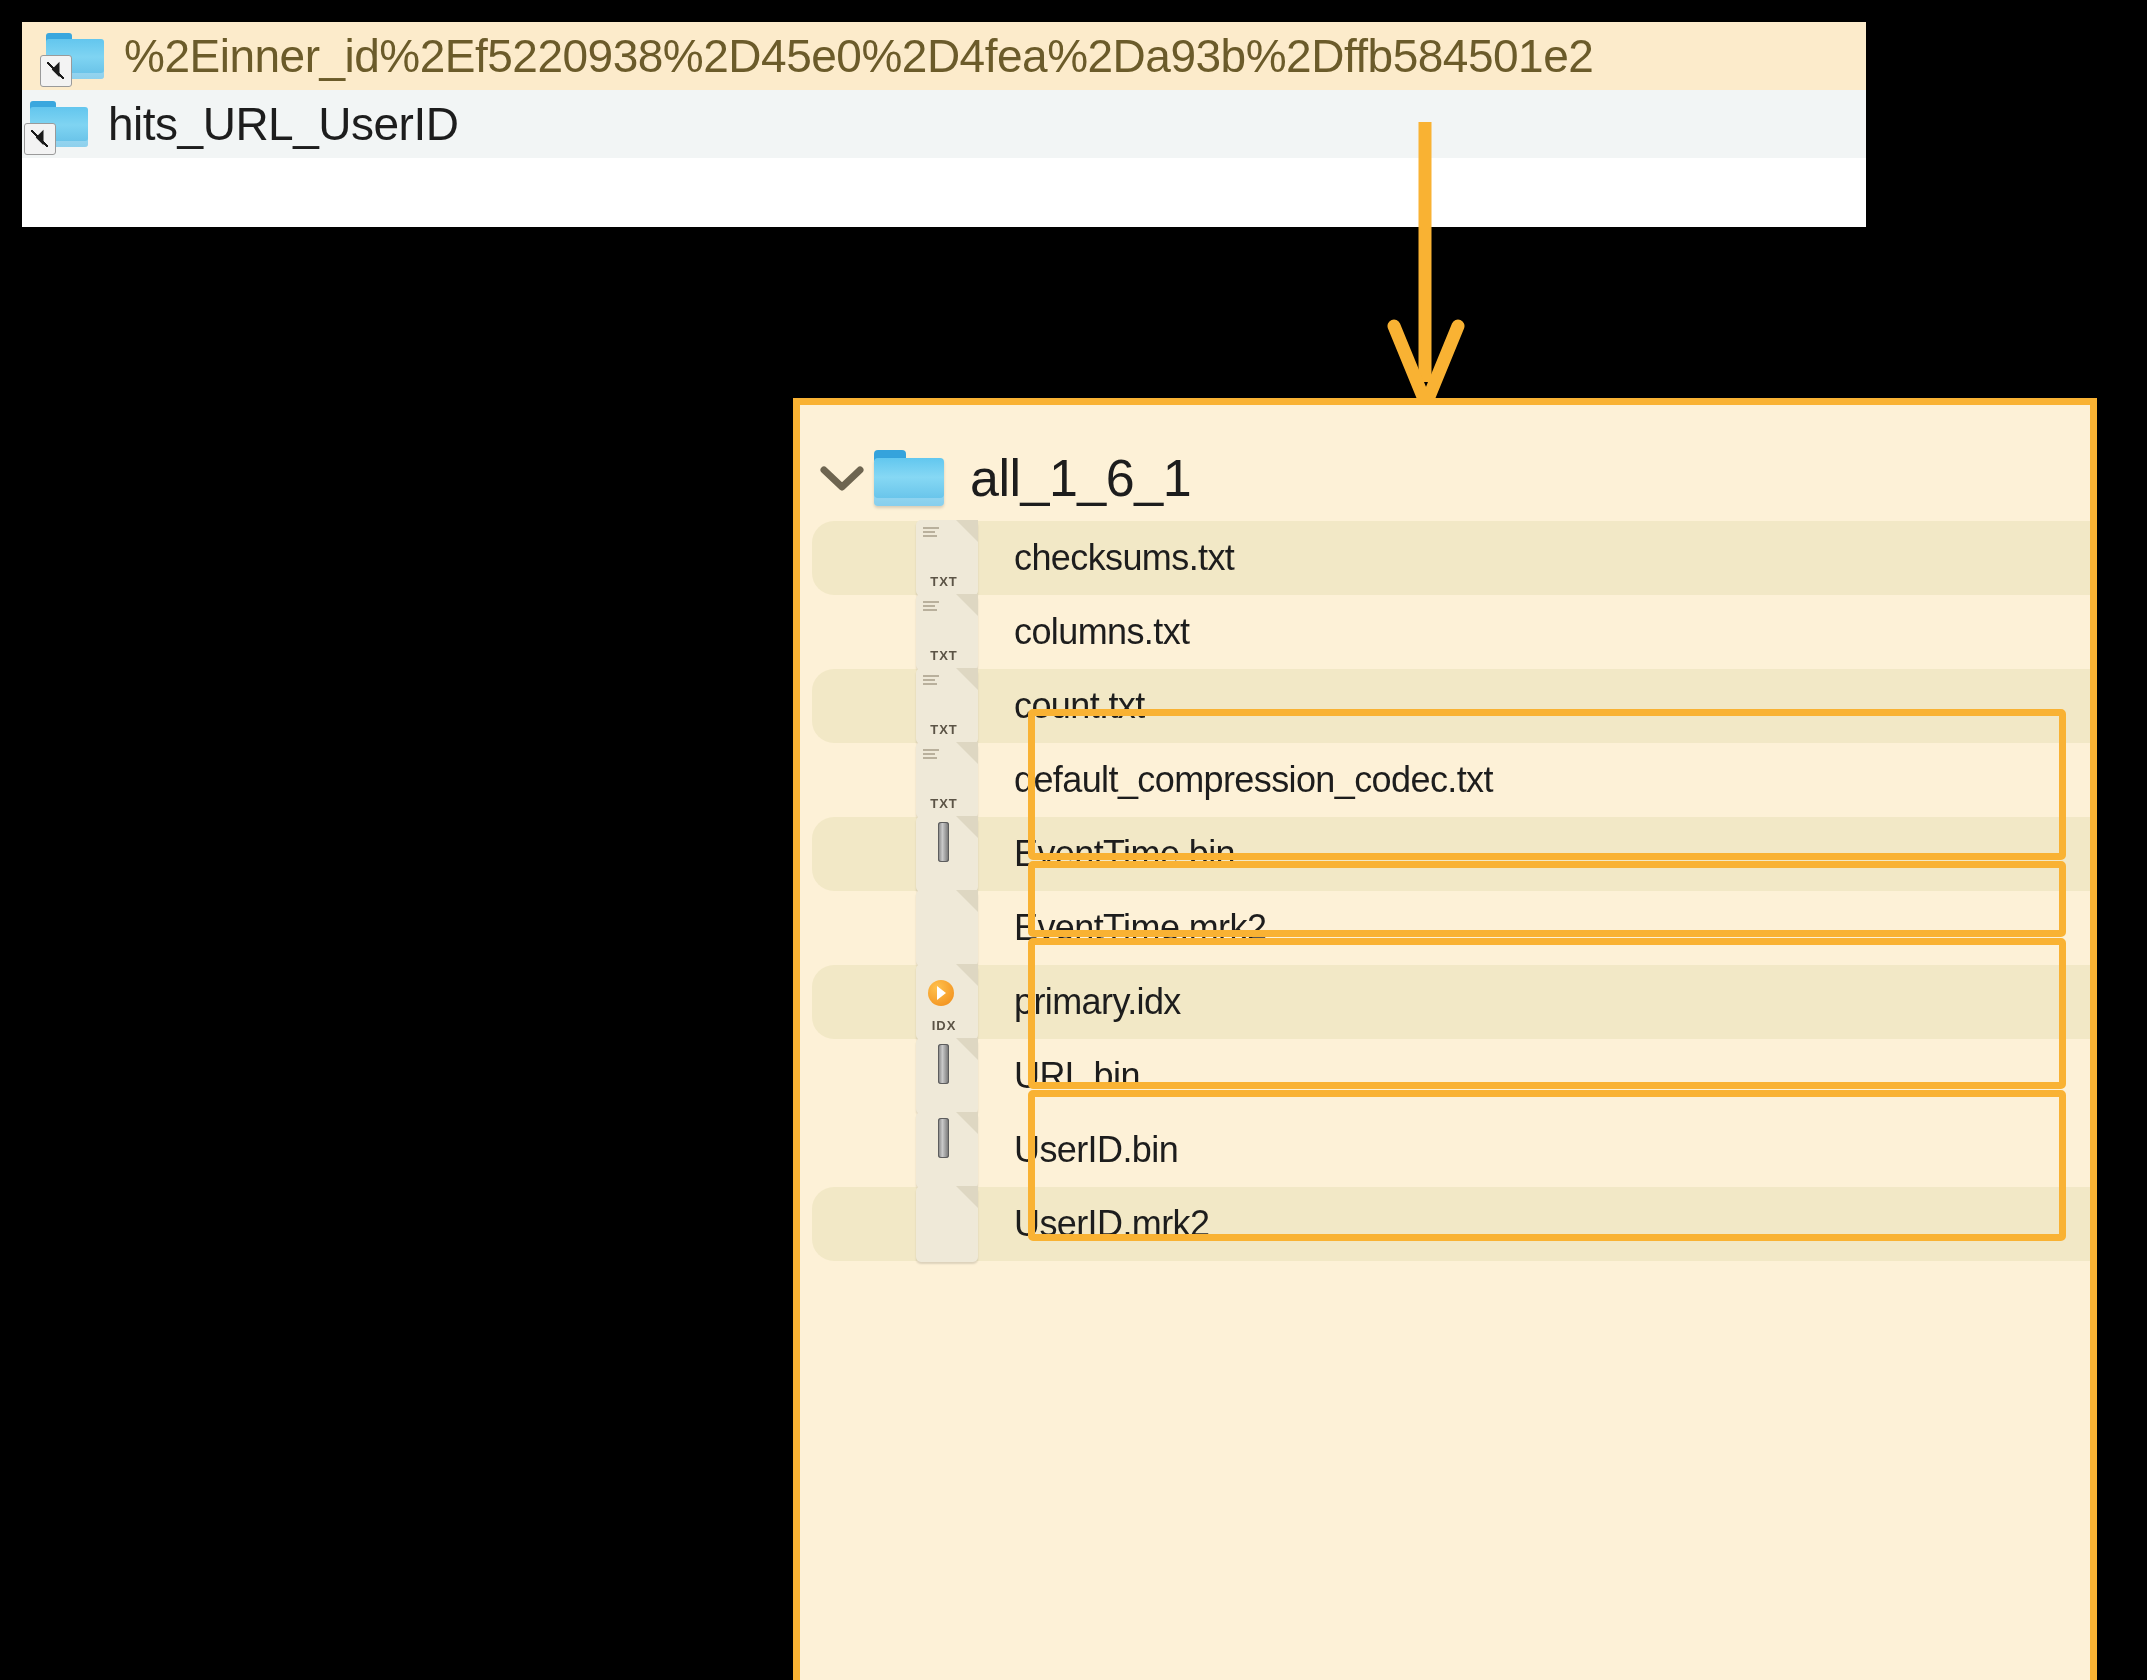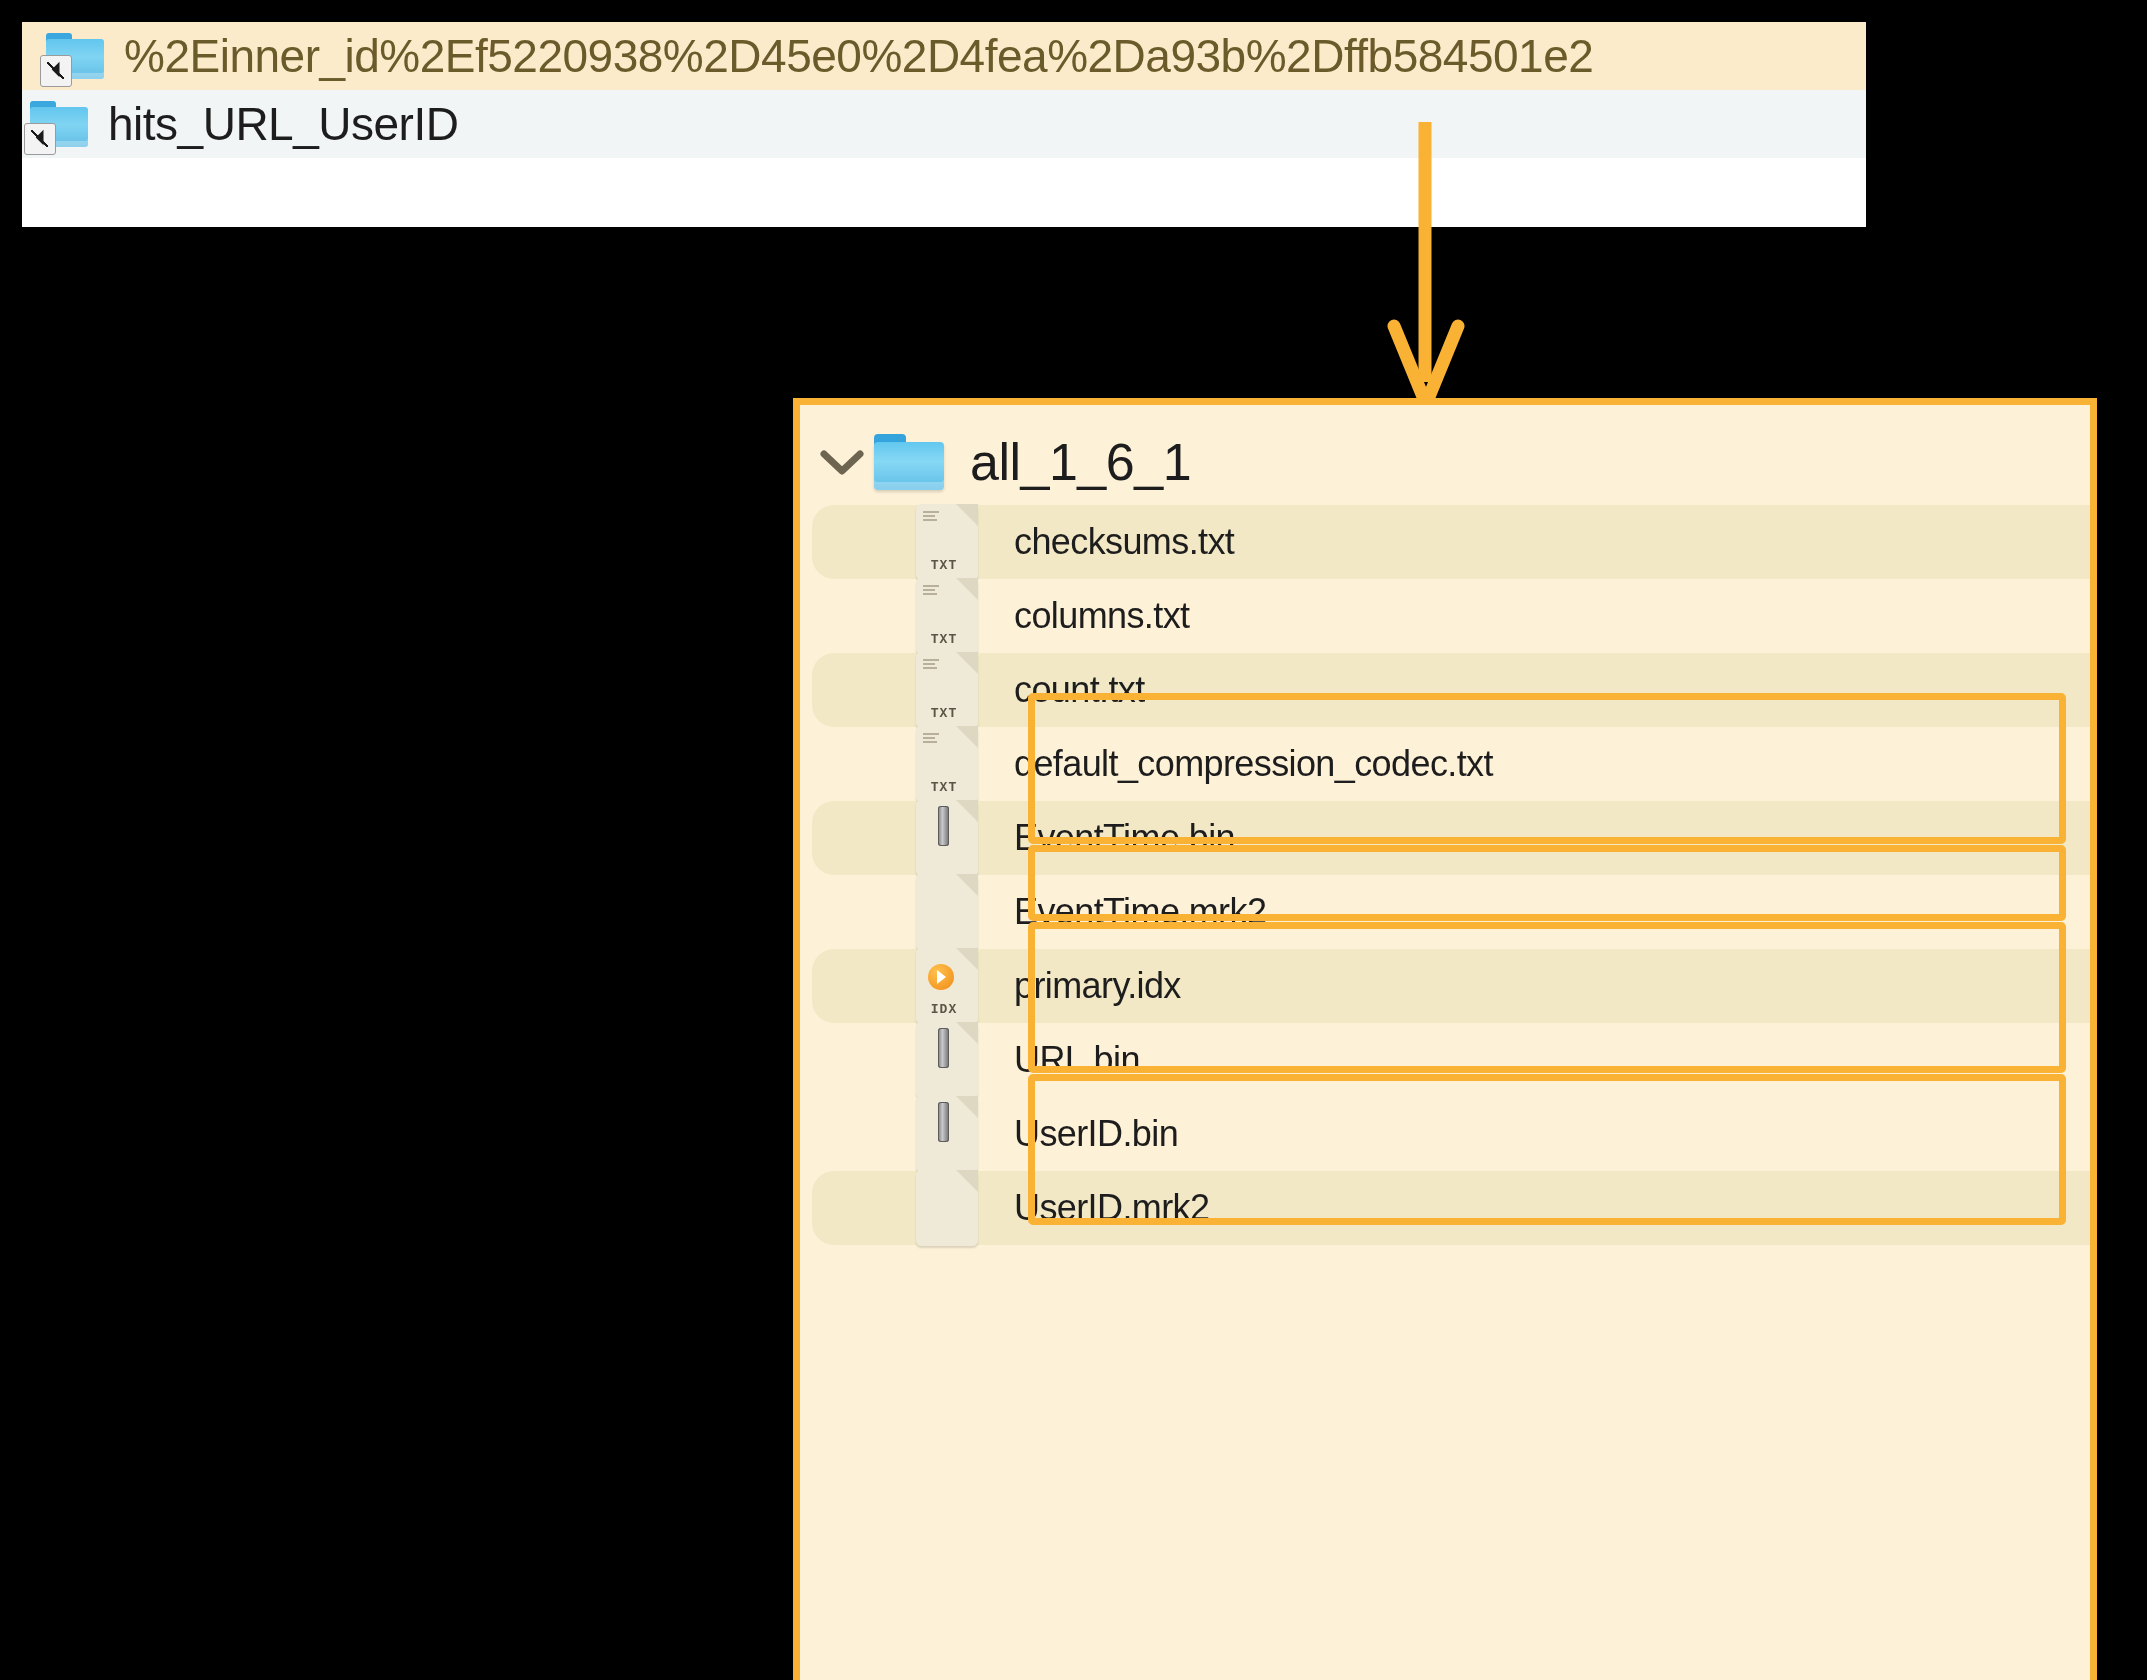--- a/index.html
+++ b/index.html
@@ -57,21 +57,21 @@
 
   
   #connector{position:absolute;left:1380px;top:120px;width:110px;height:290px;}
 
   
   #main-panel{
     position:absolute;left:793px;top:398px;width:1304px;height:1290px;
     background:#FDF1D7;border:7px solid #F9B233;
     box-sizing:border-box;overflow:hidden;
   }
-  #tree{position:relative;padding-top:14px;}
+  #tree{position:relative;padding-top:14px;margin-top:16px;}
 
   .folder-row{
     display:flex;align-items:center;height:86px;padding-left:14px;
     box-sizing:border-box;
   }
   .chev{width:56px;flex:0 0 56px;display:flex;align-items:center;justify-content:center;}
   .chev svg{display:block;}
   .bigfolder{position:relative;width:70px;height:56px;flex:0 0 70px;margin-left:4px;}
   .bigfolder .tab{
     position:absolute;left:0;top:0;width:32px;height:11px;
@@ -111,21 +111,21 @@
     position:absolute;inset:0;background:#EFE9D8;border-radius:5px;
     box-shadow:0 2px 2px rgba(0,0,0,.13);
   }
   .doc .fold{
     position:absolute;right:0;top:0;width:0;height:0;
     border-left:22px solid transparent;border-top:22px solid #DED7C2;
   }
   .doc .ext{
     position:absolute;left:0;right:6px;bottom:7px;text-align:center;
     font-size:13px;font-weight:bold;color:#5c5446;letter-spacing:1px;
-    font-family:Liberation Mono, monospace;
+    font-family:Liberation Sans, sans-serif;
   }
   .doc .lines{
     position:absolute;left:7px;top:7px;width:18px;height:10px;
     background:
       linear-gradient(#b9b09c,#b9b09c) 0 0/16px 2px no-repeat,
       linear-gradient(#b9b09c,#b9b09c) 0 4px/12px 2px no-repeat,
       linear-gradient(#b9b09c,#b9b09c) 0 8px/14px 2px no-repeat;
   }
   
   .doc .binmark{

